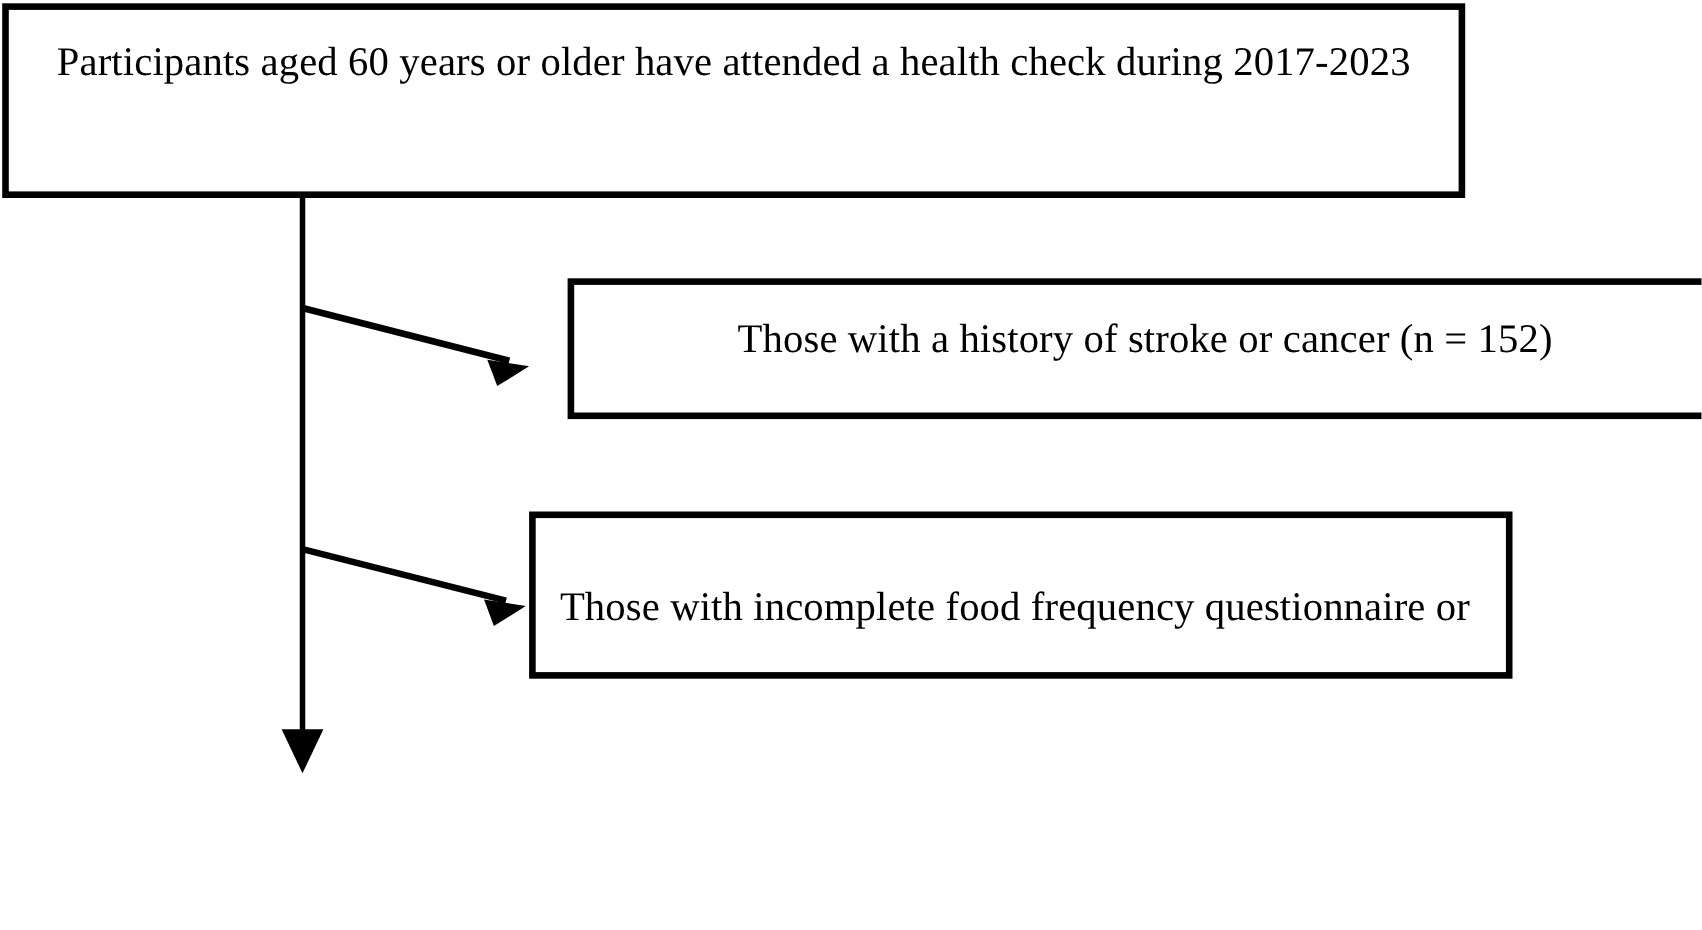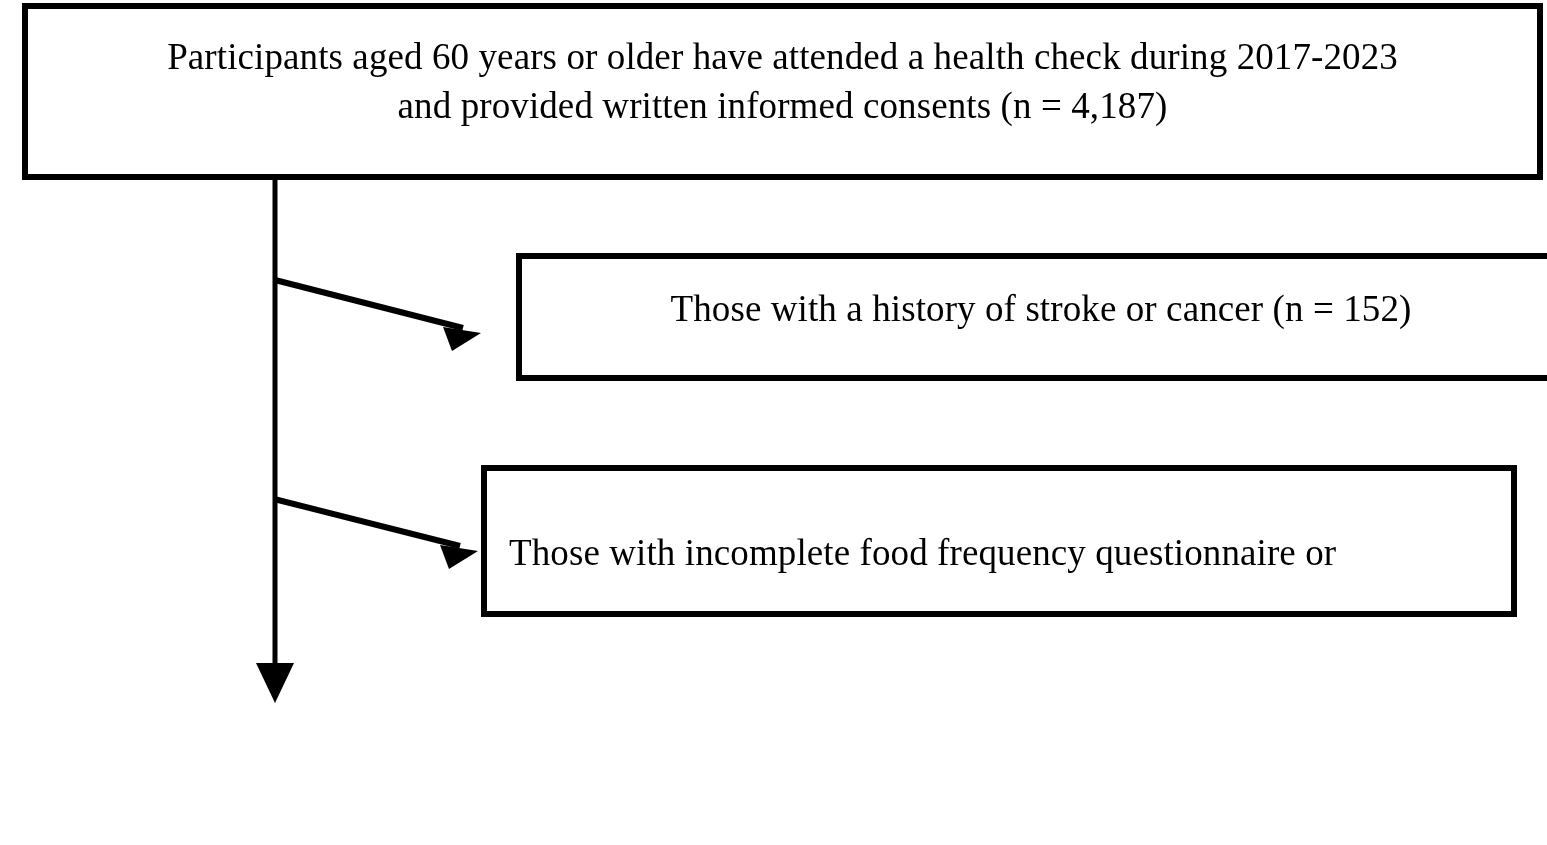--- a/index.html
+++ b/index.html
@@ -29,44 +29,44 @@
     right: 0;
     text-align: center;
     font-size: 37px;
     line-height: 1.32;
     letter-spacing: 0.1px;
     white-space: pre;
     color: #000000;
   }
   
   #box-enrolled {
-    left: 22px;
+    left: 2px;
     top: 3px;
-    width: 1521px;
+    width: 1330px;
     height: 177px;
   }
   #box-enrolled .box-text {
     top: 24px;
   }
   
   #box-exclusion-history {
     left: 480px;
     top: 253px;
     width: 1050px;
     height: 128px;
     margin-left: 36px;
   }
   #box-exclusion-history .box-text {
     top: 26px;
   }
   
   #box-exclusion-ffq {
     left: 481px;
     top: 465px;
-    width: 1036px;
+    width: 894px;
     height: 152px;
   }
   #box-exclusion-ffq .box-text {
     top: 58px;
     left: 22px;
     right: 8px;
     text-align: left;
   }
   
   #box-final {
@@ -88,21 +88,20 @@
     pointer-events: none;
   }
 </style>
 </head>
 <body>
 
 <div id="canvas">
 
   <div class="flow-box" id="box-enrolled">
     <div class="box-text">Participants aged 60 years or older have attended a health check during 2017-2023</div>
-    <div class="box-text" style="top: 73px;">and provided written informed consents (n = 4,187)</div>
   </div>
 
   <div class="flow-box" id="box-exclusion-history">
     <div class="box-text">Those with a history of stroke or cancer (n = 152)</div>
   </div>
 
   <div class="flow-box" id="box-exclusion-ffq">
     <div class="box-text">Those with incomplete food frequency questionnaire or</div>
   </div>
 

